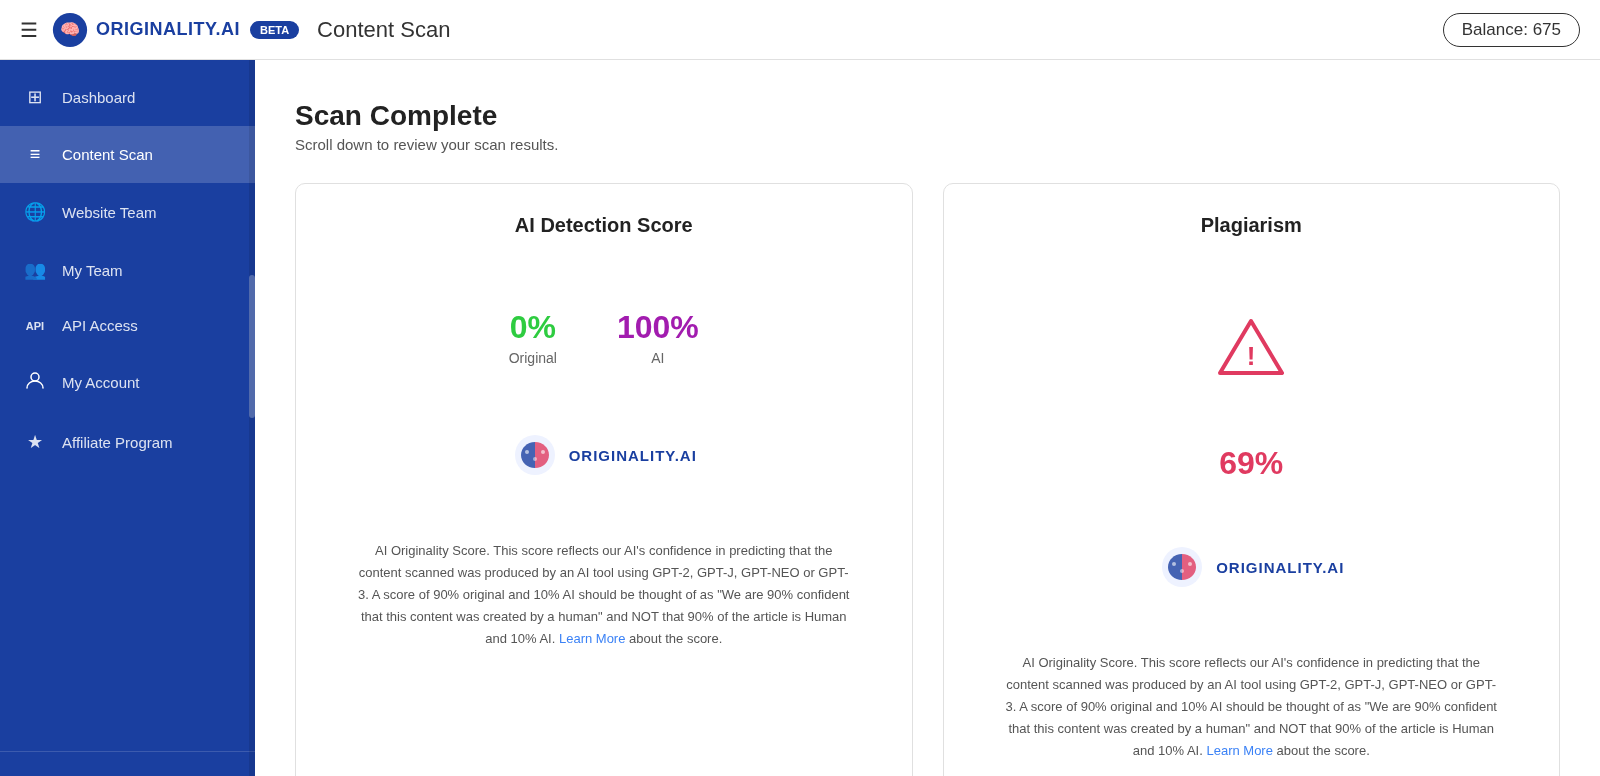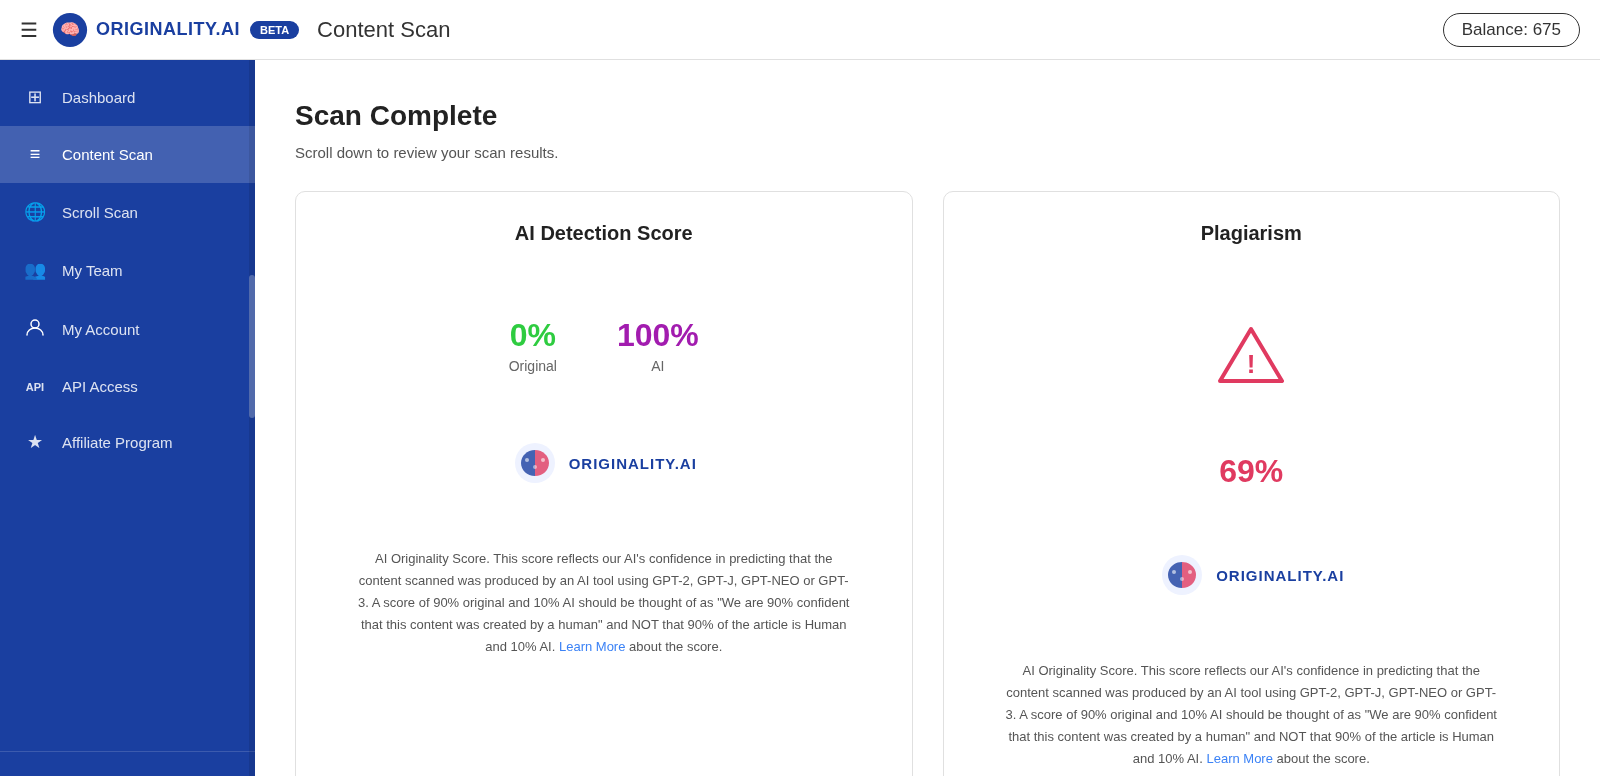--- a/index.html
+++ b/index.html
@@ -62,21 +62,21 @@
       background: #e03a60; color: #fff; font-size: 14px; font-weight: 700;
       border: none; border-radius: 25px; cursor: pointer; text-align: center;
       letter-spacing: 1px;
     }
 
     
     .main-content { flex: 1; overflow-y: auto; background: #fff; padding: 40px 40px 40px 40px; }
     .main-content::-webkit-scrollbar { width: 6px; }
     .main-content::-webkit-scrollbar-thumb { background: #ccc; border-radius: 3px; }
 
-    .page-title { font-size: 28px; font-weight: 600; color: #222; margin-bottom: 12px; }
+    .page-title { font-size: 28px; font-weight: 600; color: #222; margin-bottom: 4px; }
     .page-subtitle { font-size: 15px; color: #555; margin-bottom: 30px; }
 
     .cards-row { display: flex; gap: 30px; }
 
     .score-card {
       background: #fff; border: 1px solid #e0e0e0; border-radius: 10px;
       padding: 30px 30px 24px; flex: 1; display: flex; flex-direction: column; align-items: center; gap: 44px;
     }
 
     .card-title { font-size: 20px; font-weight: 600; color: #222; margin-bottom: 28px; text-align: center; }
@@ -132,42 +132,42 @@
         <span>Dashboard</span>
       </div>
 
       <div class="nav-item active">
         <span class="nav-icon">≡</span>
         <span>Content Scan</span>
       </div>
 
       <div class="nav-item">
         <span class="nav-icon">🌐</span>
-        <span>Scroll Scan</span>
+        <span>Website Team</span>
       </div>
 
       <div class="nav-item">
         <span class="nav-icon">👥</span>
         <span>My Team</span>
       </div>
 
+
+      <div class="nav-item">
+        <span class="nav-icon" style="font-size:11px;font-weight:700;">API</span>
+        <span>API Access</span>
+      </div>
 
       <div class="nav-item">
         <span class="nav-icon">
           <svg width="20" height="20" viewBox="0 0 20 20" fill="none">
             <circle cx="10" cy="7" r="4" stroke="white" stroke-width="1.5"></circle>
             <path d="M2 18c0-4 3.6-7 8-7s8 3 8 7" stroke="white" stroke-width="1.5" stroke-linecap="round"></path>
           </svg>
         </span>
         <span>My Account</span>
-      </div>
-
-      <div class="nav-item">
-        <span class="nav-icon" style="font-size:11px;font-weight:700;">API</span>
-        <span>API Access</span>
       </div>
 
       <div class="nav-item">
         <span class="nav-icon">★</span>
         <span>Affiliate Program</span>
       </div>
 
     </div>
 
     <div class="sidebar-footer">

